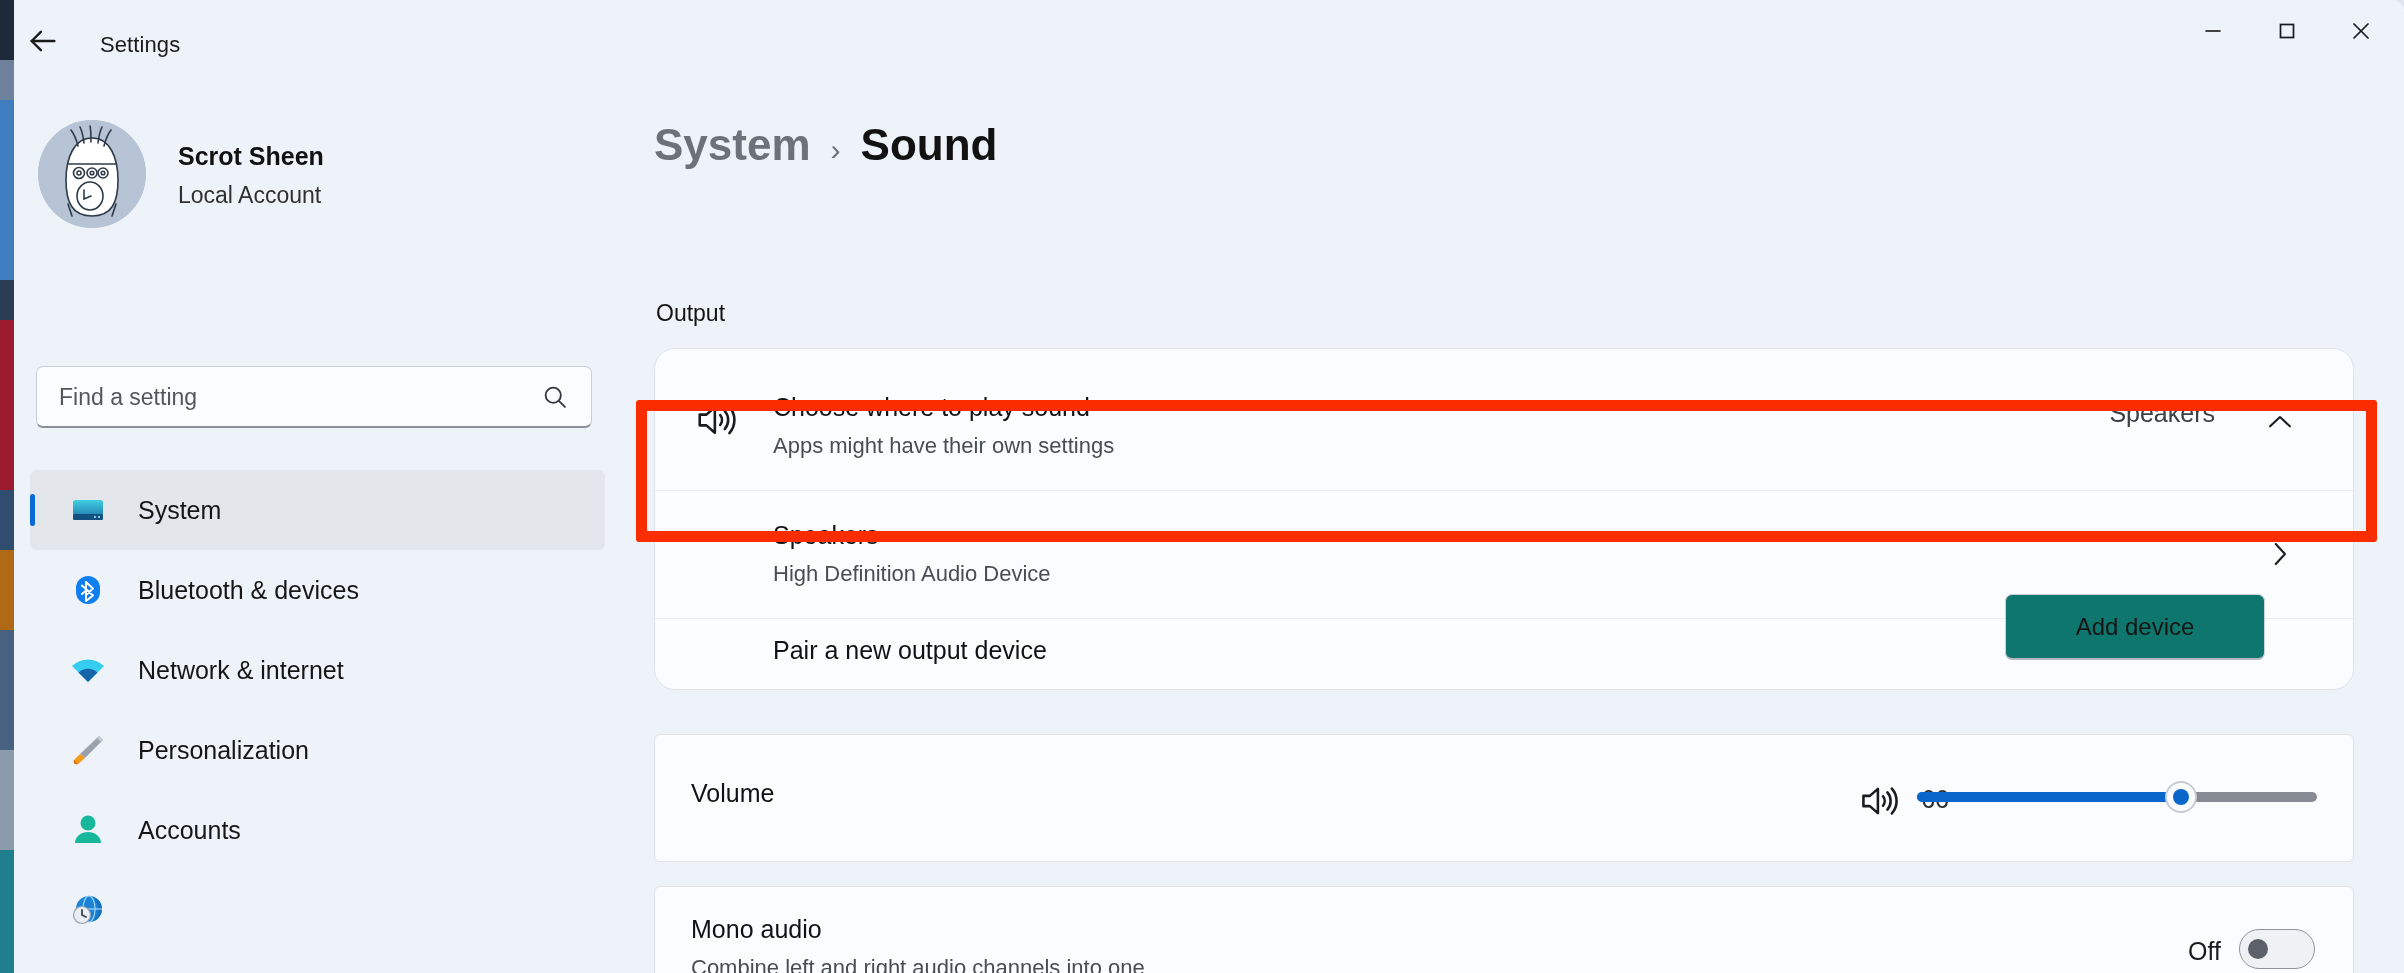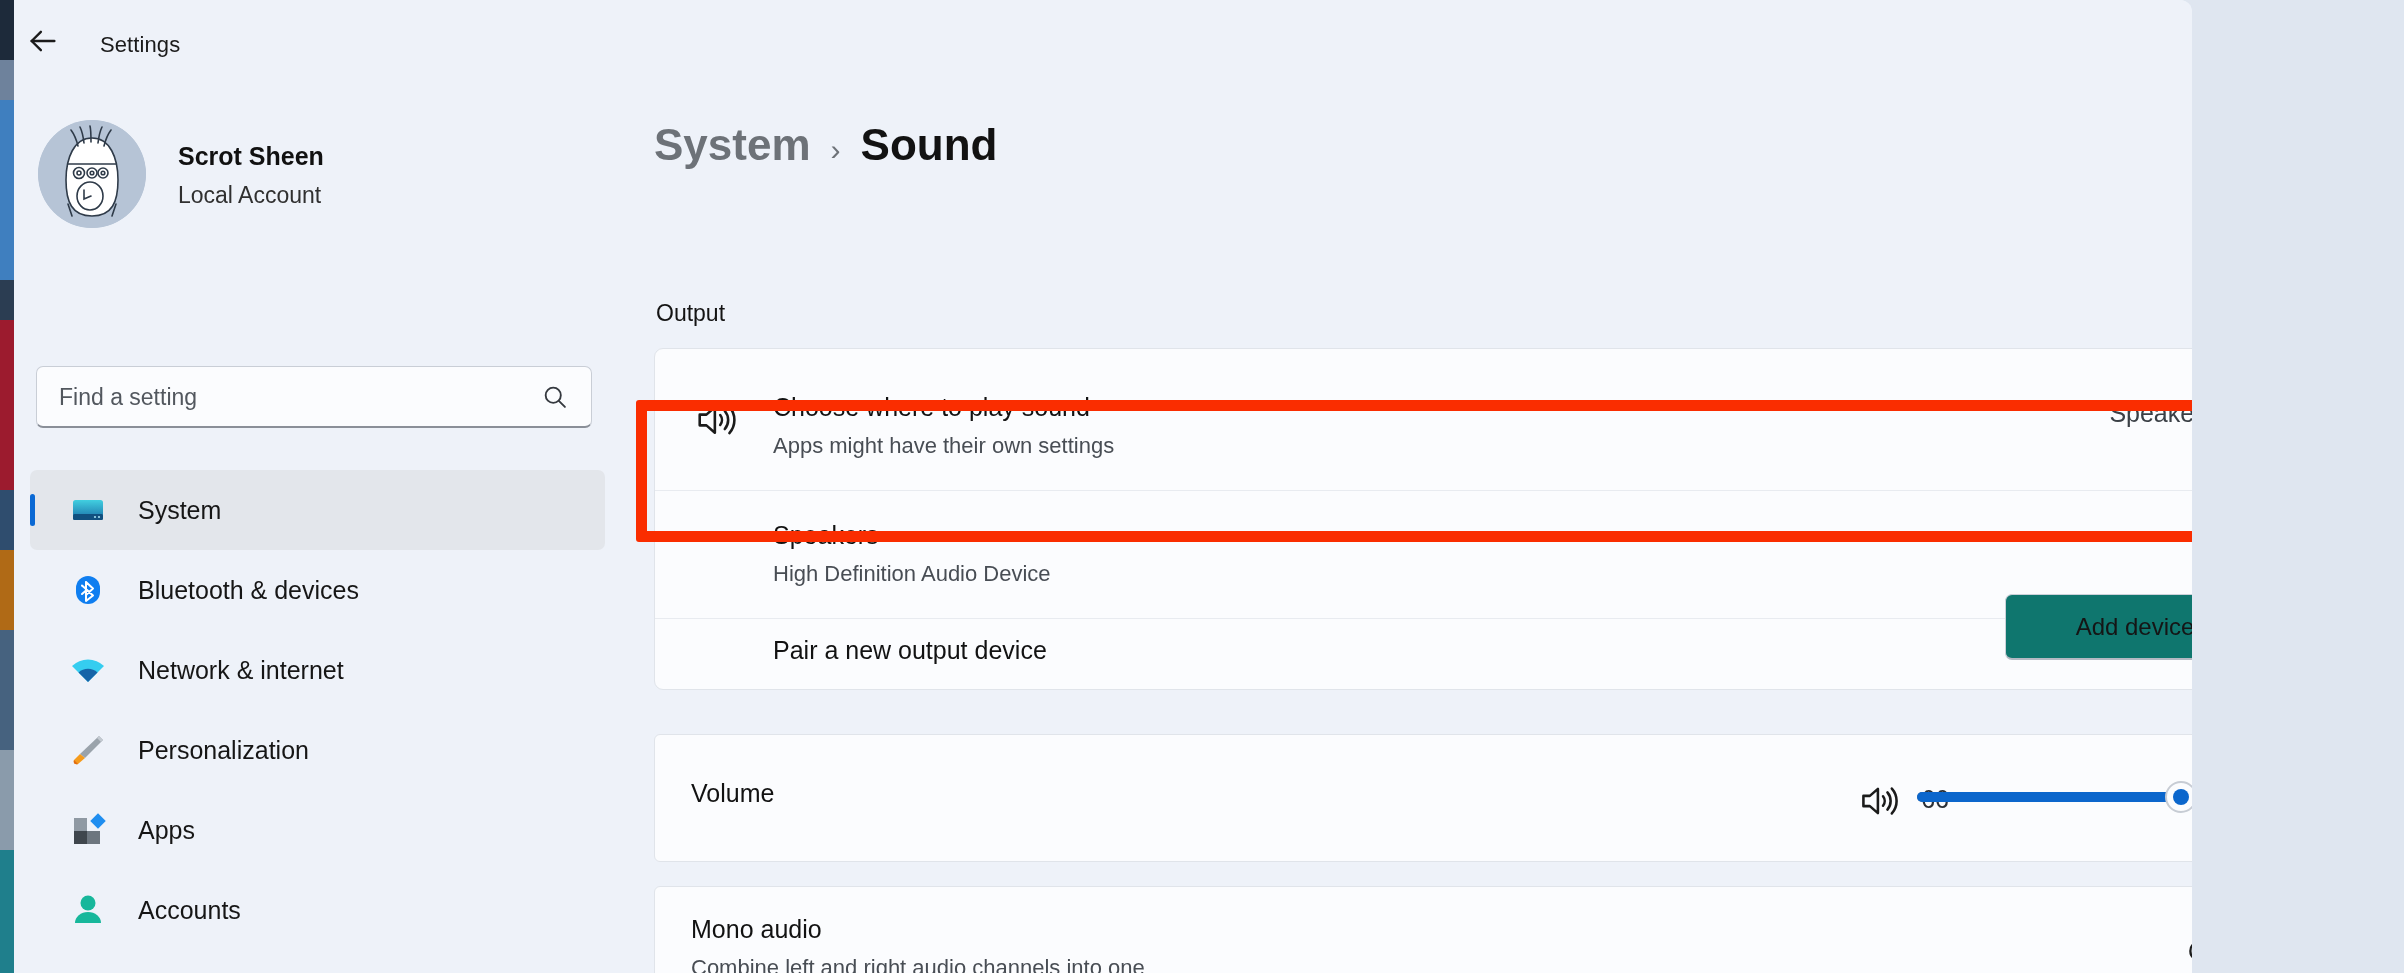--- a/index.html
+++ b/index.html
@@ -8,21 +8,21 @@
     width: 2404px;
     height: 973px;
     overflow: hidden;
     font-family: "Liberation Sans", sans-serif;
     background: #dfe6f0;
   }
 
   #window {
     position: absolute;
     left: 0; top: 0;
-    width: 2192px;
+    width: 2404px;
     height: 973px;
     background: #eef2f9;
     border-top-left-radius: 12px;
     border-top-right-radius: 12px;
     overflow: hidden;
   }
 
   
   #titlebar {
     position: absolute;
@@ -200,21 +200,21 @@
     left: 34px;
     width: 1700px;
     background: #fbfcfe;
     border: 1px solid #e0e4ea;
     border-radius: 6px;
   }
 
   #card-output {
     top: 268px;
     height: 342px;
-    border-radius: 9px;
+    border-radius: 21px;
   }
 
   .row {
     position: relative;
     width: 100%;
     display: flex;
     align-items: center;
   }
 
   #row-choose {
@@ -549,31 +549,20 @@
           <svg width="40" height="40" viewBox="0 0 40 40">
             <path d="M31 6 L35 10 L17 28 L12 24 Z" fill="#9aa3ab"></path>
             <path d="M31 6 L35 10 L33 12 L29 8 Z" fill="#c3cad1"></path>
             <path d="M12 24 L17 28 L10 34 C7 35 5 33 6 30 Z" fill="#f59b1c"></path>
             <path d="M6 30 C5 33 7 35 10 34 L7 31 Z" fill="#e06a10"></path>
           </svg>
         </span>
         <span class="nav-label">Personalization</span>
       </div>
 
-      <div class="nav-item">
-        <span class="nav-icon">
-          <svg width="40" height="40" viewBox="0 0 40 40">
-            <rect x="6" y="8" width="13" height="13" fill="#8f99a3"></rect>
-            <rect x="6" y="21" width="13" height="13" fill="#3f464d"></rect>
-            <rect x="19" y="21" width="13" height="13" fill="#6d767f"></rect>
-            <rect x="24.5" y="5.5" width="11" height="11" transform="rotate(45 30 11)" fill="#1f8ef0"></rect>
-          </svg>
-        </span>
-        <span class="nav-label">Apps</span>
-      </div>
 
       <div class="nav-item">
         <span class="nav-icon">
           <svg width="40" height="40" viewBox="0 0 40 40">
             <circle cx="20" cy="13" r="7.5" fill="#17b79b"></circle>
             <path d="M7 33 A13 11 0 0 1 33 33 Z" fill="#17b79b"></path>
           </svg>
         </span>
         <span class="nav-label">Accounts</span>
       </div>

